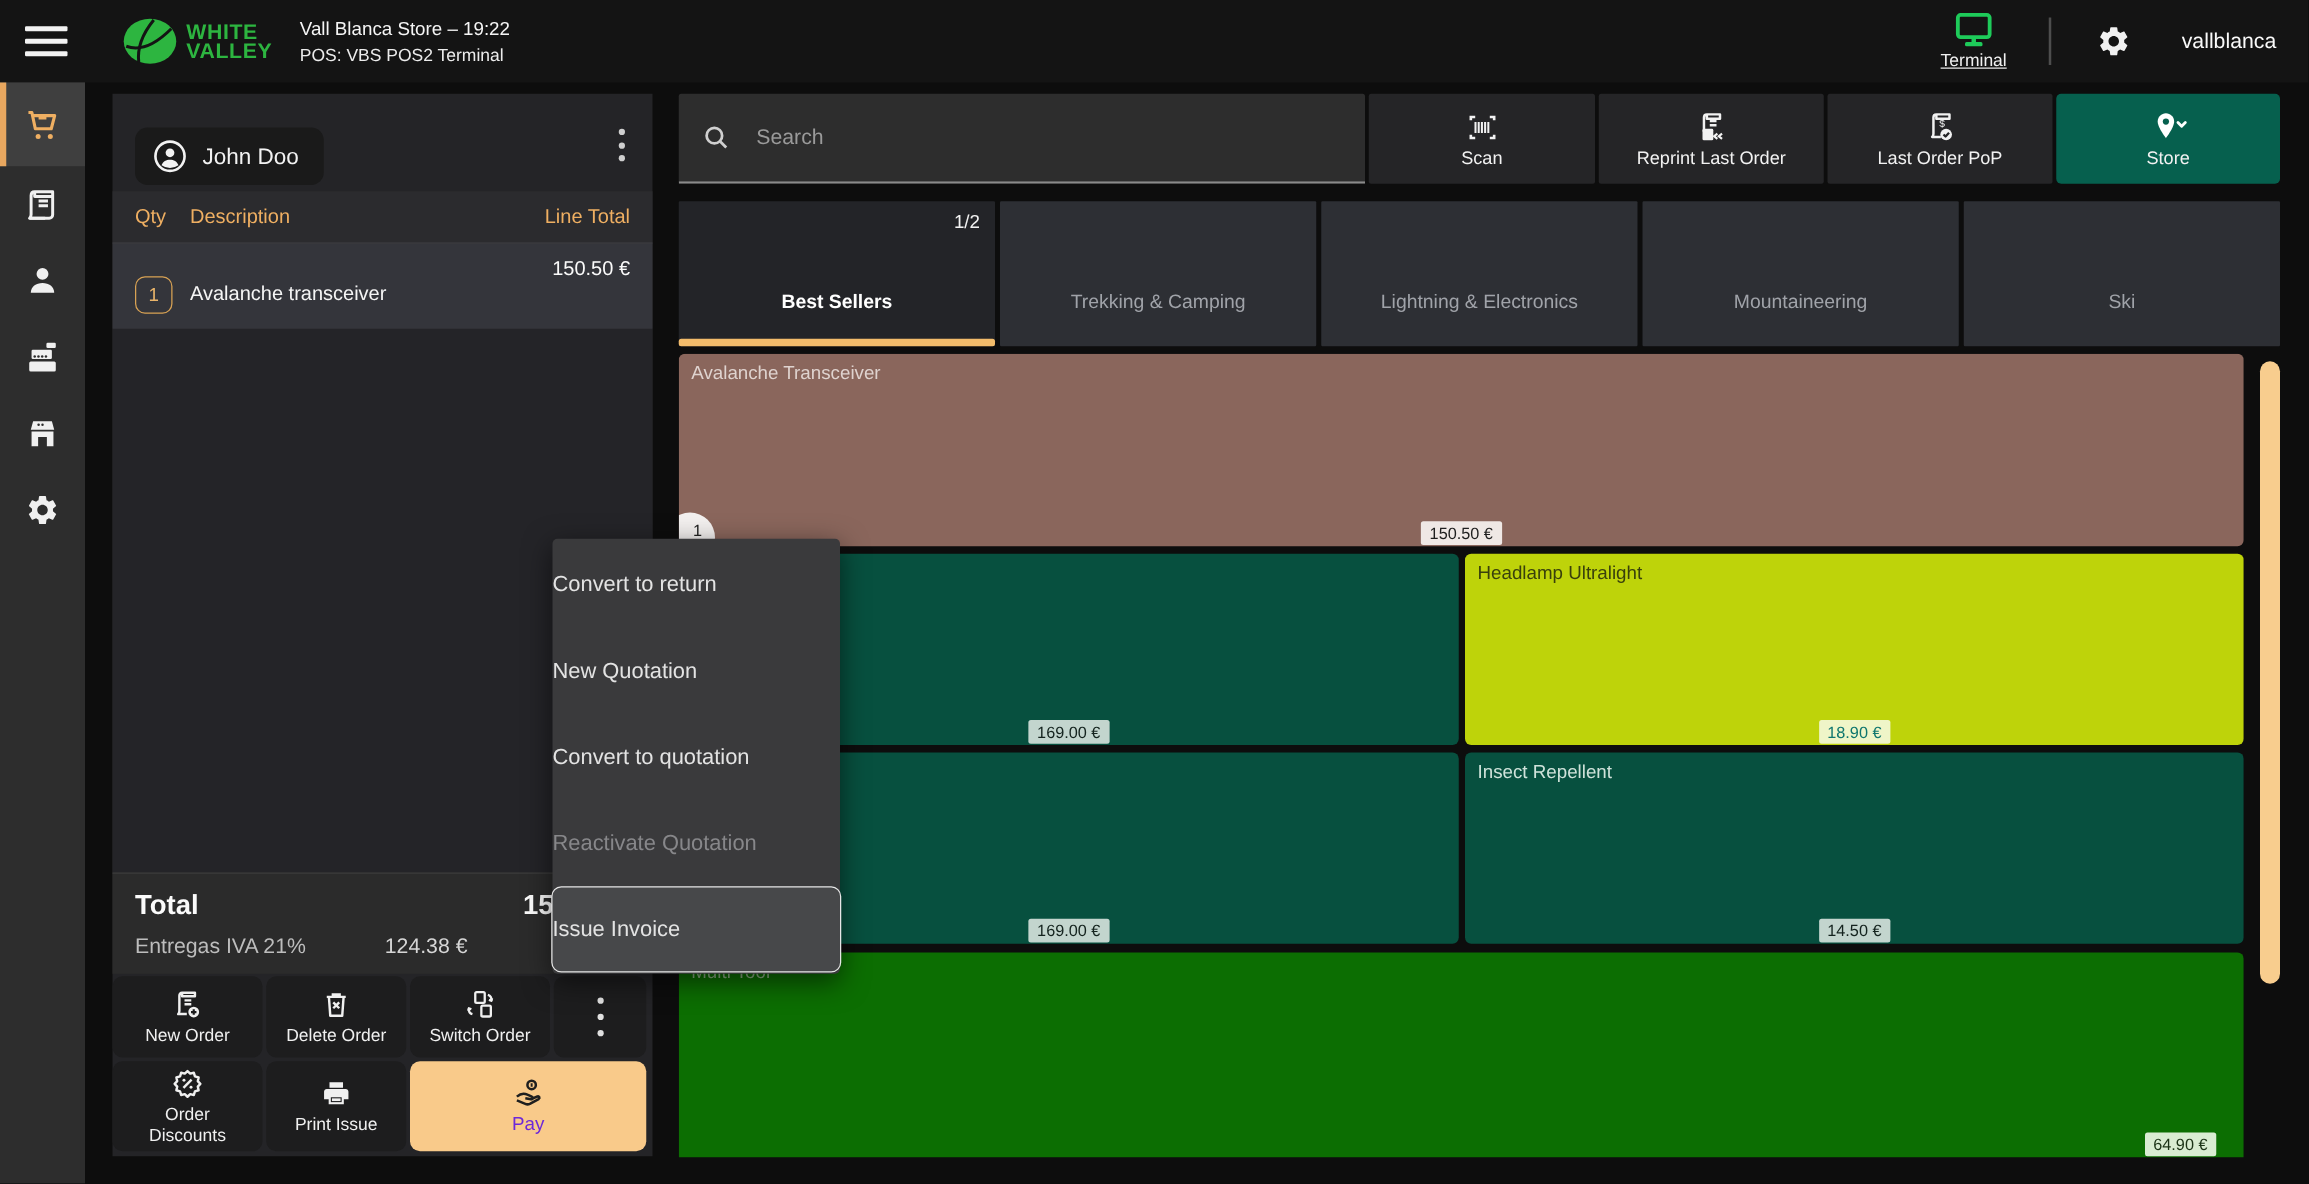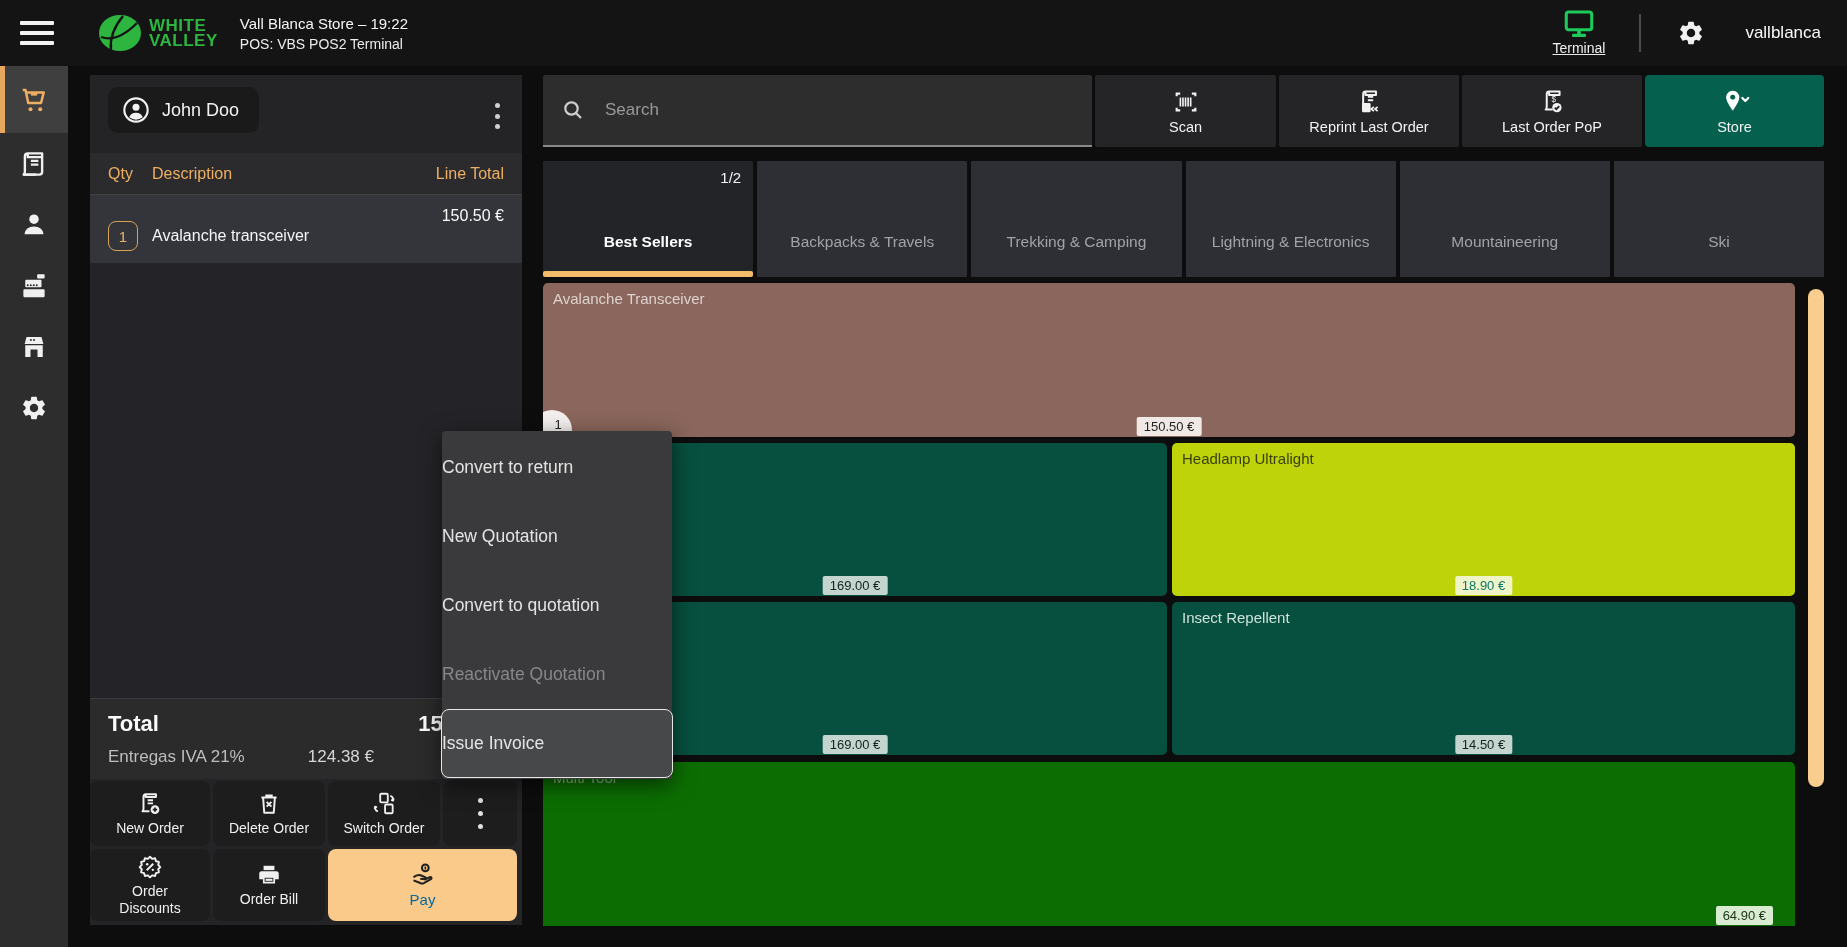--- a/index.html
+++ b/index.html
@@ -24,21 +24,21 @@
   .username { font-size:17px; color:#fafafa; margin-right:26px; cursor:pointer; }
 
   
   .sidebar { position:absolute; left:0; top:66px; width:68px; height:881px; background:#2d2d2d; }
   .side-item { width:68px; height:61px; display:flex; align-items:center; justify-content:center; color:#f0f0f0; cursor:pointer; position:relative; }
   .side-item.active { height:67px; background:#3f3f3f; }
   .side-item.active::before { content:""; position:absolute; left:0; top:0; bottom:0; width:5px; background:#e8a75f; }
 
   
   .order-panel { position:absolute; left:90px; top:75px; width:432px; height:850px; background:#242427; display:flex; flex-direction:column; }
-  .customer-row { height:78px; padding:12px 14px 0 18px; display:flex; align-items:flex-start; position:relative; }
+  .customer-row { height:78px; padding:27px 14px 0 18px; display:flex; align-items:flex-start; position:relative; }
   .customer-btn { display:inline-flex; align-items:center; gap:12px; height:46px; padding:0 20px 0 14px; background:#1a1a1a; border:none; border-radius:10px; color:#f2f2f2; font-size:18px; font-family:inherit; cursor:pointer; }
   .kebab { position:absolute; right:14px; top:28px; width:22px; height:26px; display:flex; flex-direction:column; align-items:center; justify-content:space-between; cursor:pointer; }
   .kebab i { width:5px; height:5px; border-radius:50%; background:#cfcfcf; }
   .cols-row { height:42px; background:#2b2b2e; border-bottom:1px solid #404045; display:flex; align-items:center; padding:0 18px; font-size:16px; color:#eeb066; }
   .col-qty { width:44px; }
   .col-desc { flex:1; }
   .col-total { text-align:right; }
   .order-line { position:relative; height:68px; background:#34353b; cursor:pointer; }
   .line-price { position:absolute; right:18px; top:12px; font-size:16px; color:#fafafa; }
   .qty-box { position:absolute; left:18px; top:26px; min-width:30px; height:30px; border:1.5px solid #d8a254; border-radius:8px; color:#e9b46a; font-size:15px; display:flex; align-items:center; justify-content:center; padding:0 7px; }
@@ -46,21 +46,21 @@
   .order-fill { flex:1; background:#242428; }
   .totals { background:#2b2b2b; border-top:1px solid #3c3c3c; padding:12px 18px 10px 18px; position:relative; }
   .total-row { display:flex; justify-content:space-between; font-size:22px; font-weight:bold; color:#fbfbfb; }
   .tax-row { position:relative; margin-top:10px; font-size:17px; color:#bdbdbd; height:22px; }
   .tax-value { position:absolute; right:130px; top:0; color:#d6d6d6; }
   .btn-grid { padding:2px 6px 4px 0; display:grid; grid-template-columns:120px 112px 112px 74px; grid-template-rows:65px 72px; gap:3px; }
   .pad-btn { background:#1d1d1e; border:none; border-radius:8px; color:#f0f0f0; font-size:14px; font-family:inherit; display:flex; flex-direction:column; align-items:center; justify-content:center; gap:3px; cursor:pointer; line-height:1.15; }
   .pad-btn .blabel { max-width:92px; }
   .pad-btn.kebab-btn { justify-content:center; }
   .pad-btn.kebab-btn i { width:5px; height:5px; border-radius:50%; background:#e0e0e0; margin:2.5px 0; }
-  .pad-btn.pay { grid-column:3 / 5; color:#0369a1; font-size:15px; }
+  .pad-btn.pay { grid-column:3 / 5; color:#6d28d9; font-size:15px; }
 
   
   .search-panel { position:absolute; left:543px; top:75px; width:549px; height:72px; background:#2d2d2d; border-bottom:2px solid #8a8a8a; display:flex; align-items:center; padding:0 18px; border-radius:2px 2px 0 0; }
   .search-panel svg { flex:0 0 auto; color:#cfcfcf; }
   .search-input { flex:1; margin-left:20px; background:transparent; border:none; outline:none; color:#eeeeee; font-size:17px; font-family:inherit; }
   .search-input::placeholder { color:#9a9a9a; }
   .top-btn { position:absolute; top:75px; height:72px; background:#252527; border:none; border-radius:2px; color:#f2f2f2; font-size:14.5px; font-family:inherit; display:flex; flex-direction:column; align-items:center; justify-content:center; gap:3px; cursor:pointer; }
   .top-btn.scan { left:1095px; width:181px; }
   .top-btn.reprint { left:1279px; width:180px; }
   .top-btn.pop { left:1462px; width:180px; }
@@ -278,21 +278,21 @@
         </svg>
         <span class="blabel">Order Discounts</span>
       </button>
       <button class="pad-btn">
         <svg width="26" height="26" viewBox="0 0 24 24" fill="currentColor">
           <path d="M7 3.5h10v4H7z"></path>
           <path d="M5 8.5h14c1.1 0 2 .9 2 2V16h-3.4v3.8H6.4V16H3v-5.5c0-1.1.9-2 2-2z"></path>
           <rect x="8" y="14.6" width="8" height="3.6" fill="#1d1d1e"></rect>
           <rect x="8.8" y="15.4" width="6.4" height="2" fill="currentColor"></rect>
         </svg>
-        <span class="blabel">Order Bill</span>
+        <span class="blabel">Print Issue</span>
       </button>
       <button class="pad-btn pay" style="background:#f9ca8a">
         <svg width="27" height="27" viewBox="0 0 24 24" fill="none" stroke="#1f1f1f" stroke-width="1.8">
           <circle cx="14.5" cy="6.2" r="3"></circle>
           <path d="M14.5 4.9v2.6" stroke-width="1.4"></path>
           <path d="M4 14.5c2.5-2.2 5-2.6 7.5-1.4l3.1 1.4c1 .5.6 2-.6 1.8l-4-.6" stroke-linejoin="round"></path>
           <path d="M14 16.3l4.6-1.9c1.2-.4 2 1.1.9 1.8l-6.3 3.4c-1 .5-2.2.5-3.2 0L4 17.2" stroke-linejoin="round"></path>
         </svg>
         <span class="blabel">Pay</span>
       </button>
@@ -344,23 +344,20 @@
     <span>Store</span>
   </button>
 
   <nav class="tabs">
     <div class="tab active">
       <span class="pager">1/2</span>
       <span>Best Sellers</span>
       <span class="underline" style="background:#f3bc6b"></span>
     </div>
     <div class="tab">
-        <span>Backpacks &amp; Travels</span>
-      </div>
-    <div class="tab">
         <span>Trekking &amp; Camping</span>
       </div>
     <div class="tab">
         <span>Lightning &amp; Electronics</span>
       </div>
     <div class="tab">
         <span>Mountaineering</span>
       </div>
     <div class="tab">
         <span>Ski</span>

